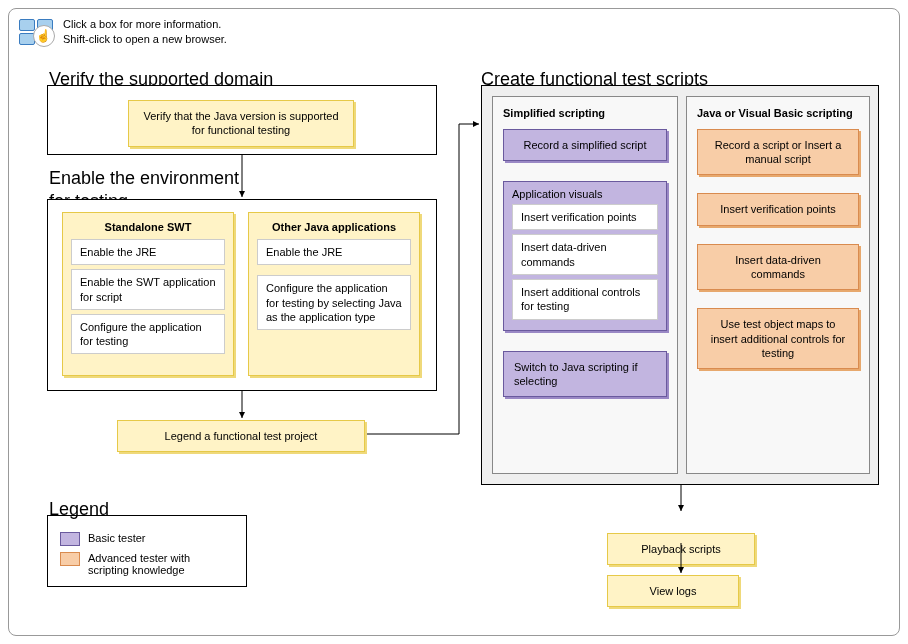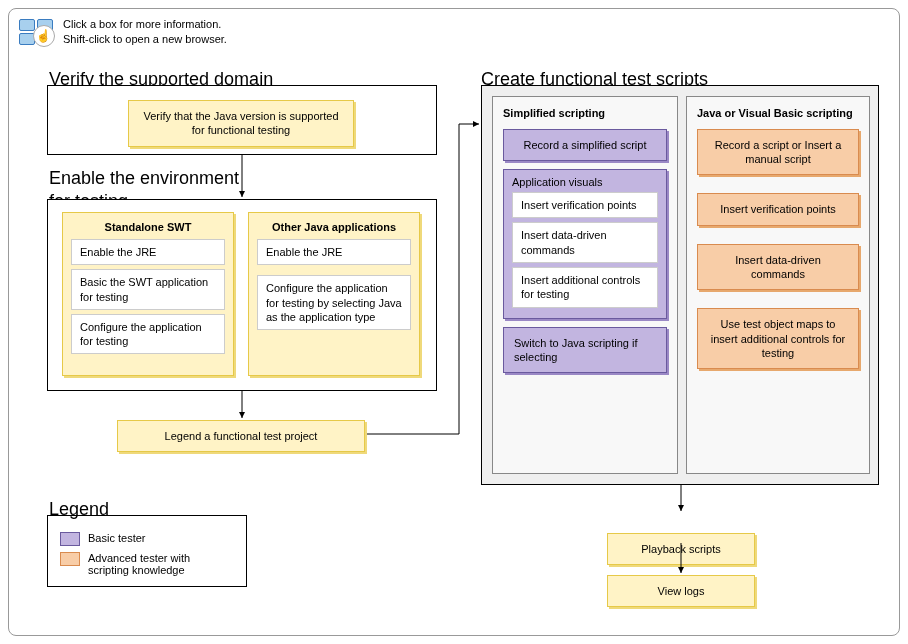--- a/index.html
+++ b/index.html
@@ -138,21 +138,21 @@
   padding: 10px 12px 10px 12px;
 }
 .legend-row { display:flex; align-items:flex-start; gap:8px; margin-top:6px; }
 .legend-sw { width:20px; height:14px; flex-shrink:0; }
 .sw-purple { background:#c2b5e0; border:1px solid #6a5a9e;}
 .sw-orange { background:#f8cda7; border:1px solid #d98b4f;}
 
 
 .arrows { position:absolute; top:0; left:0; width:100%; height:100%; pointer-events:none; }
 
-.stack { display:flex; flex-direction:column; gap:8px; }
+.stack { display:flex; flex-direction:column; gap:20px; }
 </style>
 </head>
 <body>
 
 <div class="container">
 
   <div class="hint-row">
     <div class="hint-icon">
       <div class="sq s1"></div>
         <div class="sq s2"></div>
@@ -168,21 +168,21 @@
   <div class="section-title" style="top:60px; left:40px;">Verify the supported domain</div>
   <div class="section-box" style="top:76px; left:38px; width:390px; height:70px;">
     <div class="ybox" style="top:14px; left:80px; width:226px;">Verify that the Java version is supported for functional testing</div>
   </div>
 
   <div class="section-title" style="top:158px; left:40px; width:200px; line-height:1.25;">Enable the environment for testing</div>
   <div class="section-box" style="top:190px; left:38px; width:390px; height:192px;">
     <div class="ypanel" style="top:12px; left:14px; width:172px; height:164px;">
       <div class="yp-title">Standalone SWT</div>
       <div class="whiteitem">Enable the JRE</div>
-      <div class="whiteitem">Basic the SWT application for testing</div>
+      <div class="whiteitem">Enable the SWT application for script</div>
       <div class="whiteitem">Configure the application for testing</div>
     </div>
     <div class="ypanel" style="top:12px; left:200px; width:172px; height:164px;">
       <div class="yp-title">Other Java applications</div>
       <div class="whiteitem">Enable the JRE</div>
       <div class="whiteitem" style="margin-top:10px;">Configure the application for testing by selecting Java as the application type</div>
     </div>
   </div>
 
   <div class="ybox" style="top:411px; left:108px; width:248px;">Legend a functional test project</div>
@@ -208,21 +208,21 @@
         <div class="obox">Record a script or Insert a manual script</div>
         <div class="obox">Insert verification points</div>
         <div class="obox">Insert data-driven commands</div>
         <div class="obox">Use test object maps to insert additional controls for testing</div>
       </div>
     </div>
   </div>
 
   <div class="ybox" style="top:524px; left:598px; width:148px;">Playback scripts</div>
 
-  <div class="ybox" style="top:566px; left:598px; width:148px;">View logs</div>
+  <div class="ybox" style="top:566px; left:598px; width:132px;">View logs</div>
 
   <div class="section-title" style="top:490px; left:40px;">Legend</div>
   <div class="legend" style="top:506px; left:38px; width:200px;">
     <div class="legend-row">
       <div class="legend-sw sw-purple"></div>
       <div>Basic tester</div>
     </div>
     <div class="legend-row">
       <div class="legend-sw sw-orange"></div>
       <div style="max-width:140px;">Advanced tester with scripting knowledge</div>

